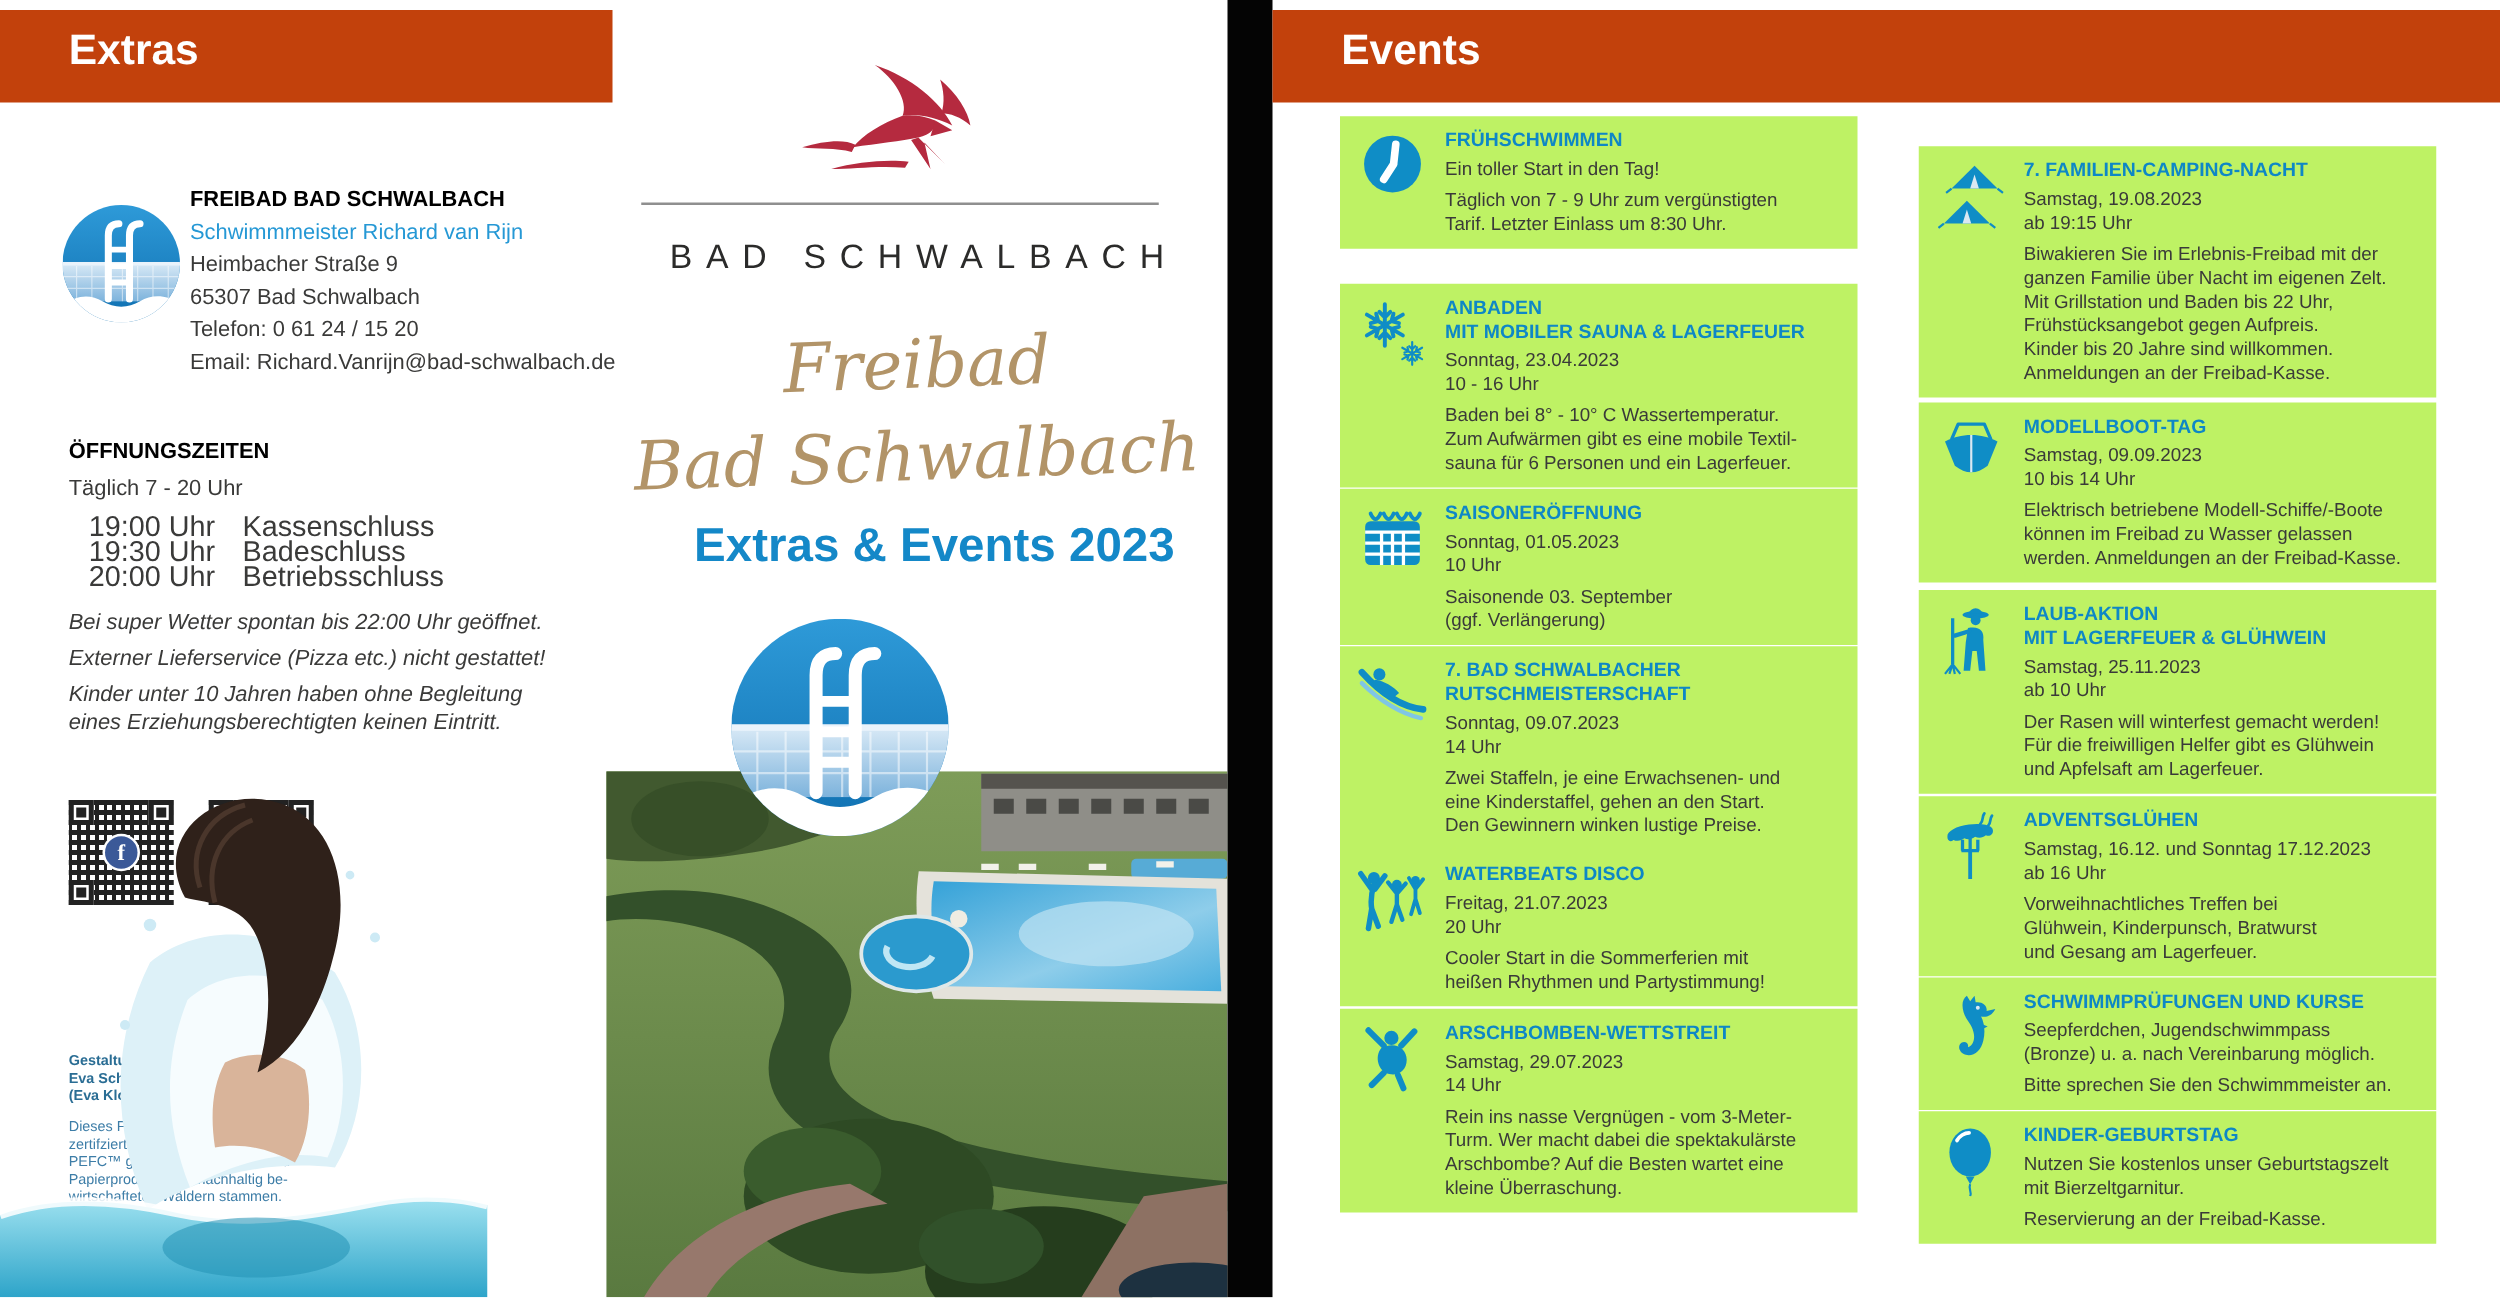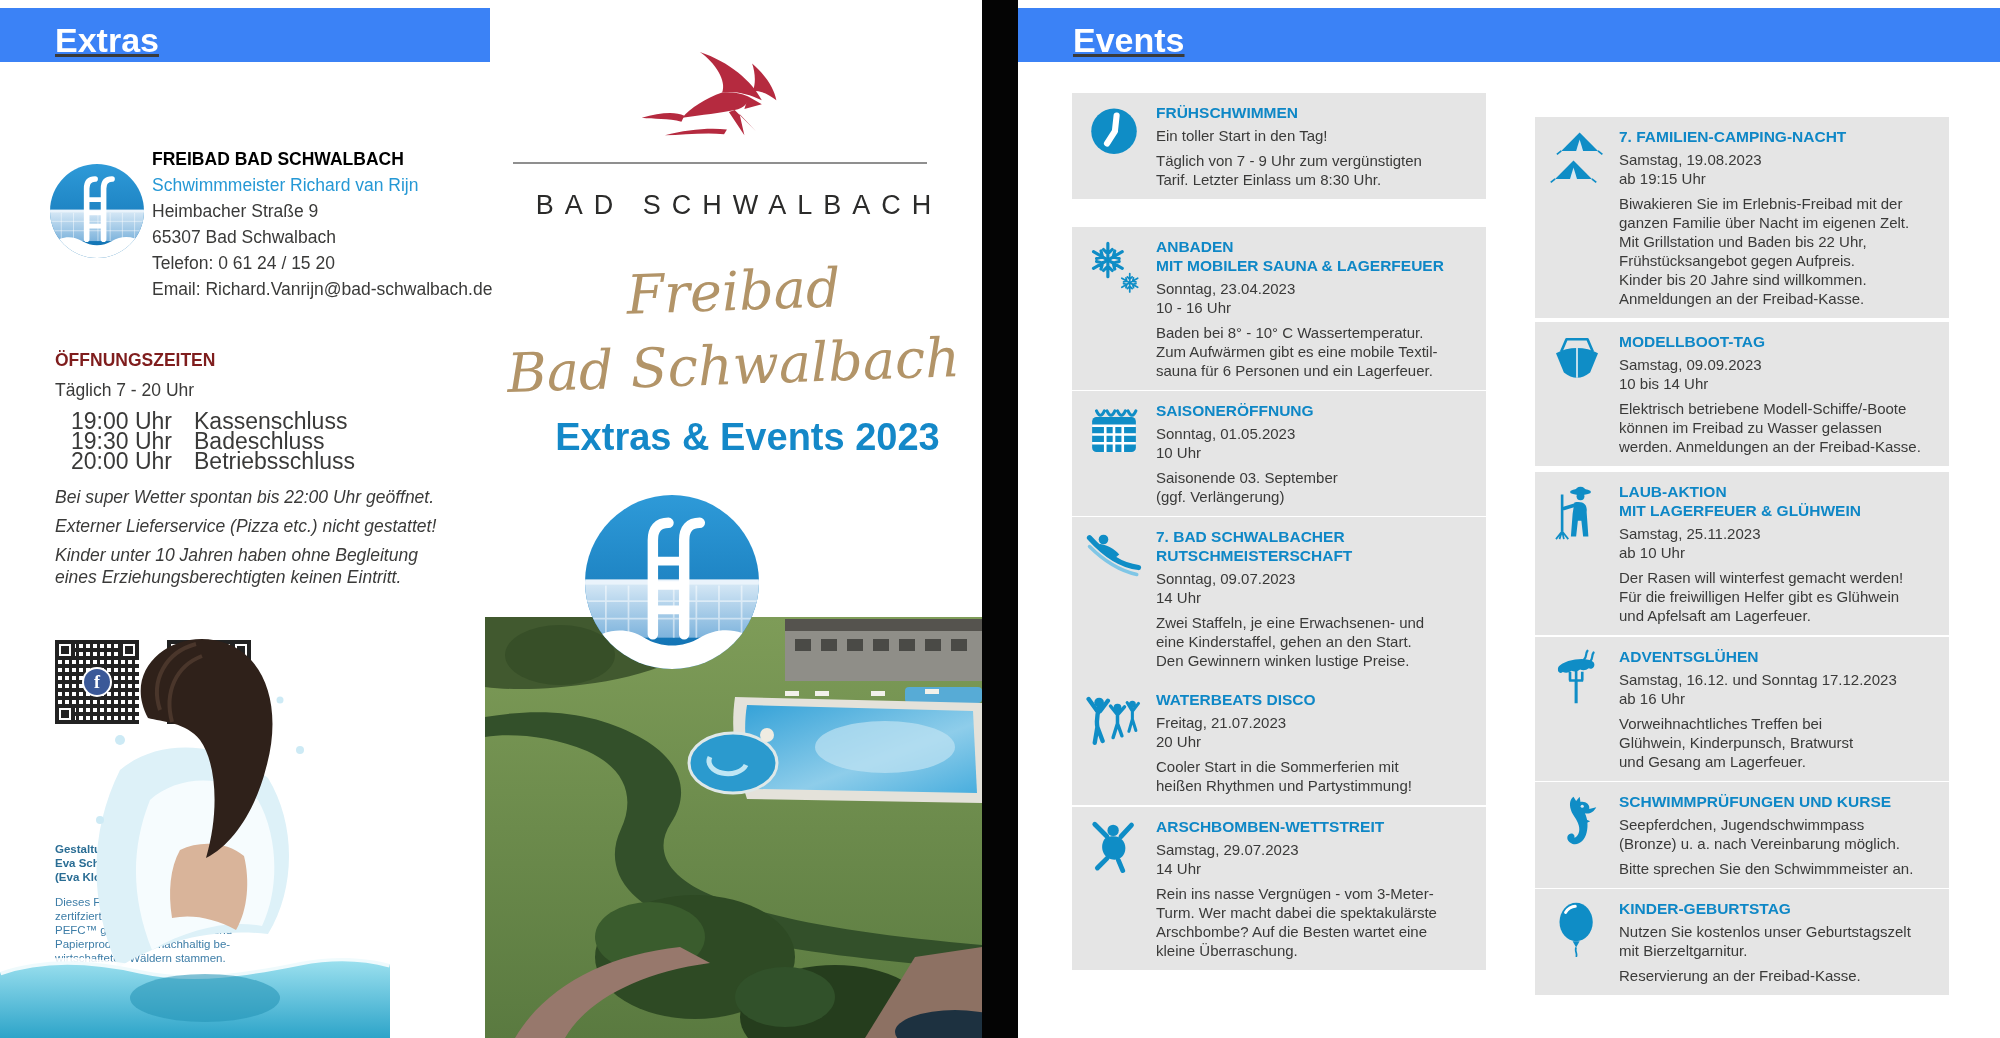--- a/index.html
+++ b/index.html
@@ -1,33 +1,33 @@
 <!DOCTYPE html>
 <html><head>
 <meta charset="utf-8">
 <style>
   html,body{margin:0;padding:0;background:#fff;}
   .stage{position:relative;width:2000px;height:1038px;overflow:hidden;background:#ffffff;
          font-family:"Liberation Sans",sans-serif;color:#3a3a39;}
   .pre{white-space:pre-line;}
 
   
-  .tanbar{position:absolute;top:8px;height:54px;background:#3b82f6;text-decoration:underline;}
+  .tanbar{position:absolute;top:8px;height:74px;background:#c2410c;}
   .tanbar .bar-label{color:#fff;font-weight:bold;font-size:34px;line-height:64px;padding-left:55px;}
 
   
   .divider{position:absolute;left:982px;top:0;width:36px;height:1038px;background:#040404;}
 
   
   .contact-badge{position:absolute;left:50px;top:164px;width:94px;height:94px;}
   .contact{position:absolute;left:152px;top:146px;font-size:17.5px;line-height:26px;}
   .c-name{color:#000000;font-weight:bold;}
   .c-person{color:#2598d5;}
   .hours{position:absolute;left:55px;top:350px;width:400px;}
-  .h-title{color:#7f1d1d;font-weight:bold;font-size:17.5px;margin-bottom:9px;}
+  .h-title{color:#000000;font-weight:bold;font-size:17.5px;margin-bottom:9px;}
   .h-daily{font-size:17.5px;margin-bottom:10px;}
   .h-row{display:flex;font-size:23px;line-height:20px;margin-bottom:0;margin-left:16px;}
   .h-time{width:123px;flex:none;}
   .notes{position:absolute;left:55px;top:486px;width:400px;font-style:italic;font-size:17.5px;line-height:22px;}
   .note{margin-bottom:7px;}
   .qr{position:absolute;top:640px;width:84px;height:84px;background:
       repeating-linear-gradient(90deg,#222 0 3px,transparent 3px 7px),
       repeating-linear-gradient(0deg,#222 0 4px,#fff 4px 8px);}
   .qr .fp{position:absolute;width:20px;height:20px;border:4px solid #222;background:#fff;box-sizing:border-box;}
   .qr .fp::after{content:"";position:absolute;inset:2px;background:#222;}
@@ -51,21 +51,21 @@
   .script1,.script2{position:absolute;left:0;width:100%;text-align:center;
          font-family:"DejaVu Serif",serif;font-style:italic;color:#b29468;transform:rotate(-2deg);}
   .script1{top:260px;font-size:54px;}
   .script2{top:334px;font-size:54px;}
   .c-title{position:absolute;left:14px;top:416px;width:100%;text-align:center;
            font-size:38px;font-weight:bold;color:#1488c8;}
   .photo{position:absolute;left:0;top:617px;width:497px;height:421px;}
   .big-badge{position:absolute;left:100px;top:495px;width:174px;height:174px;z-index:3;}
 
   
-  .card{position:absolute;display:flex;background:#e5e5e5;padding:10px 12px 10px 0;box-sizing:border-box;}
+  .card{position:absolute;display:flex;background:#bef264;padding:10px 12px 10px 0;box-sizing:border-box;}
   .col1{left:1072px;width:414px;}
   .col2{left:1535px;width:414px;}
   .icell{width:84px;flex:none;display:flex;justify-content:center;align-items:flex-start;padding-top:2px;}
   .ev-icon{width:56px;height:56px;}
   .txt{flex:1;min-width:0;}
   .ev-title{color:#0e87c6;font-weight:bold;font-size:15.5px;line-height:19px;margin-bottom:4px;}
   .ev-meta{font-size:15px;line-height:19px;margin-bottom:6px;}
   .ev-lead{font-size:15px;line-height:19px;margin-bottom:6px;}
   .ev-body{font-size:15px;line-height:19px;}
 </style>

